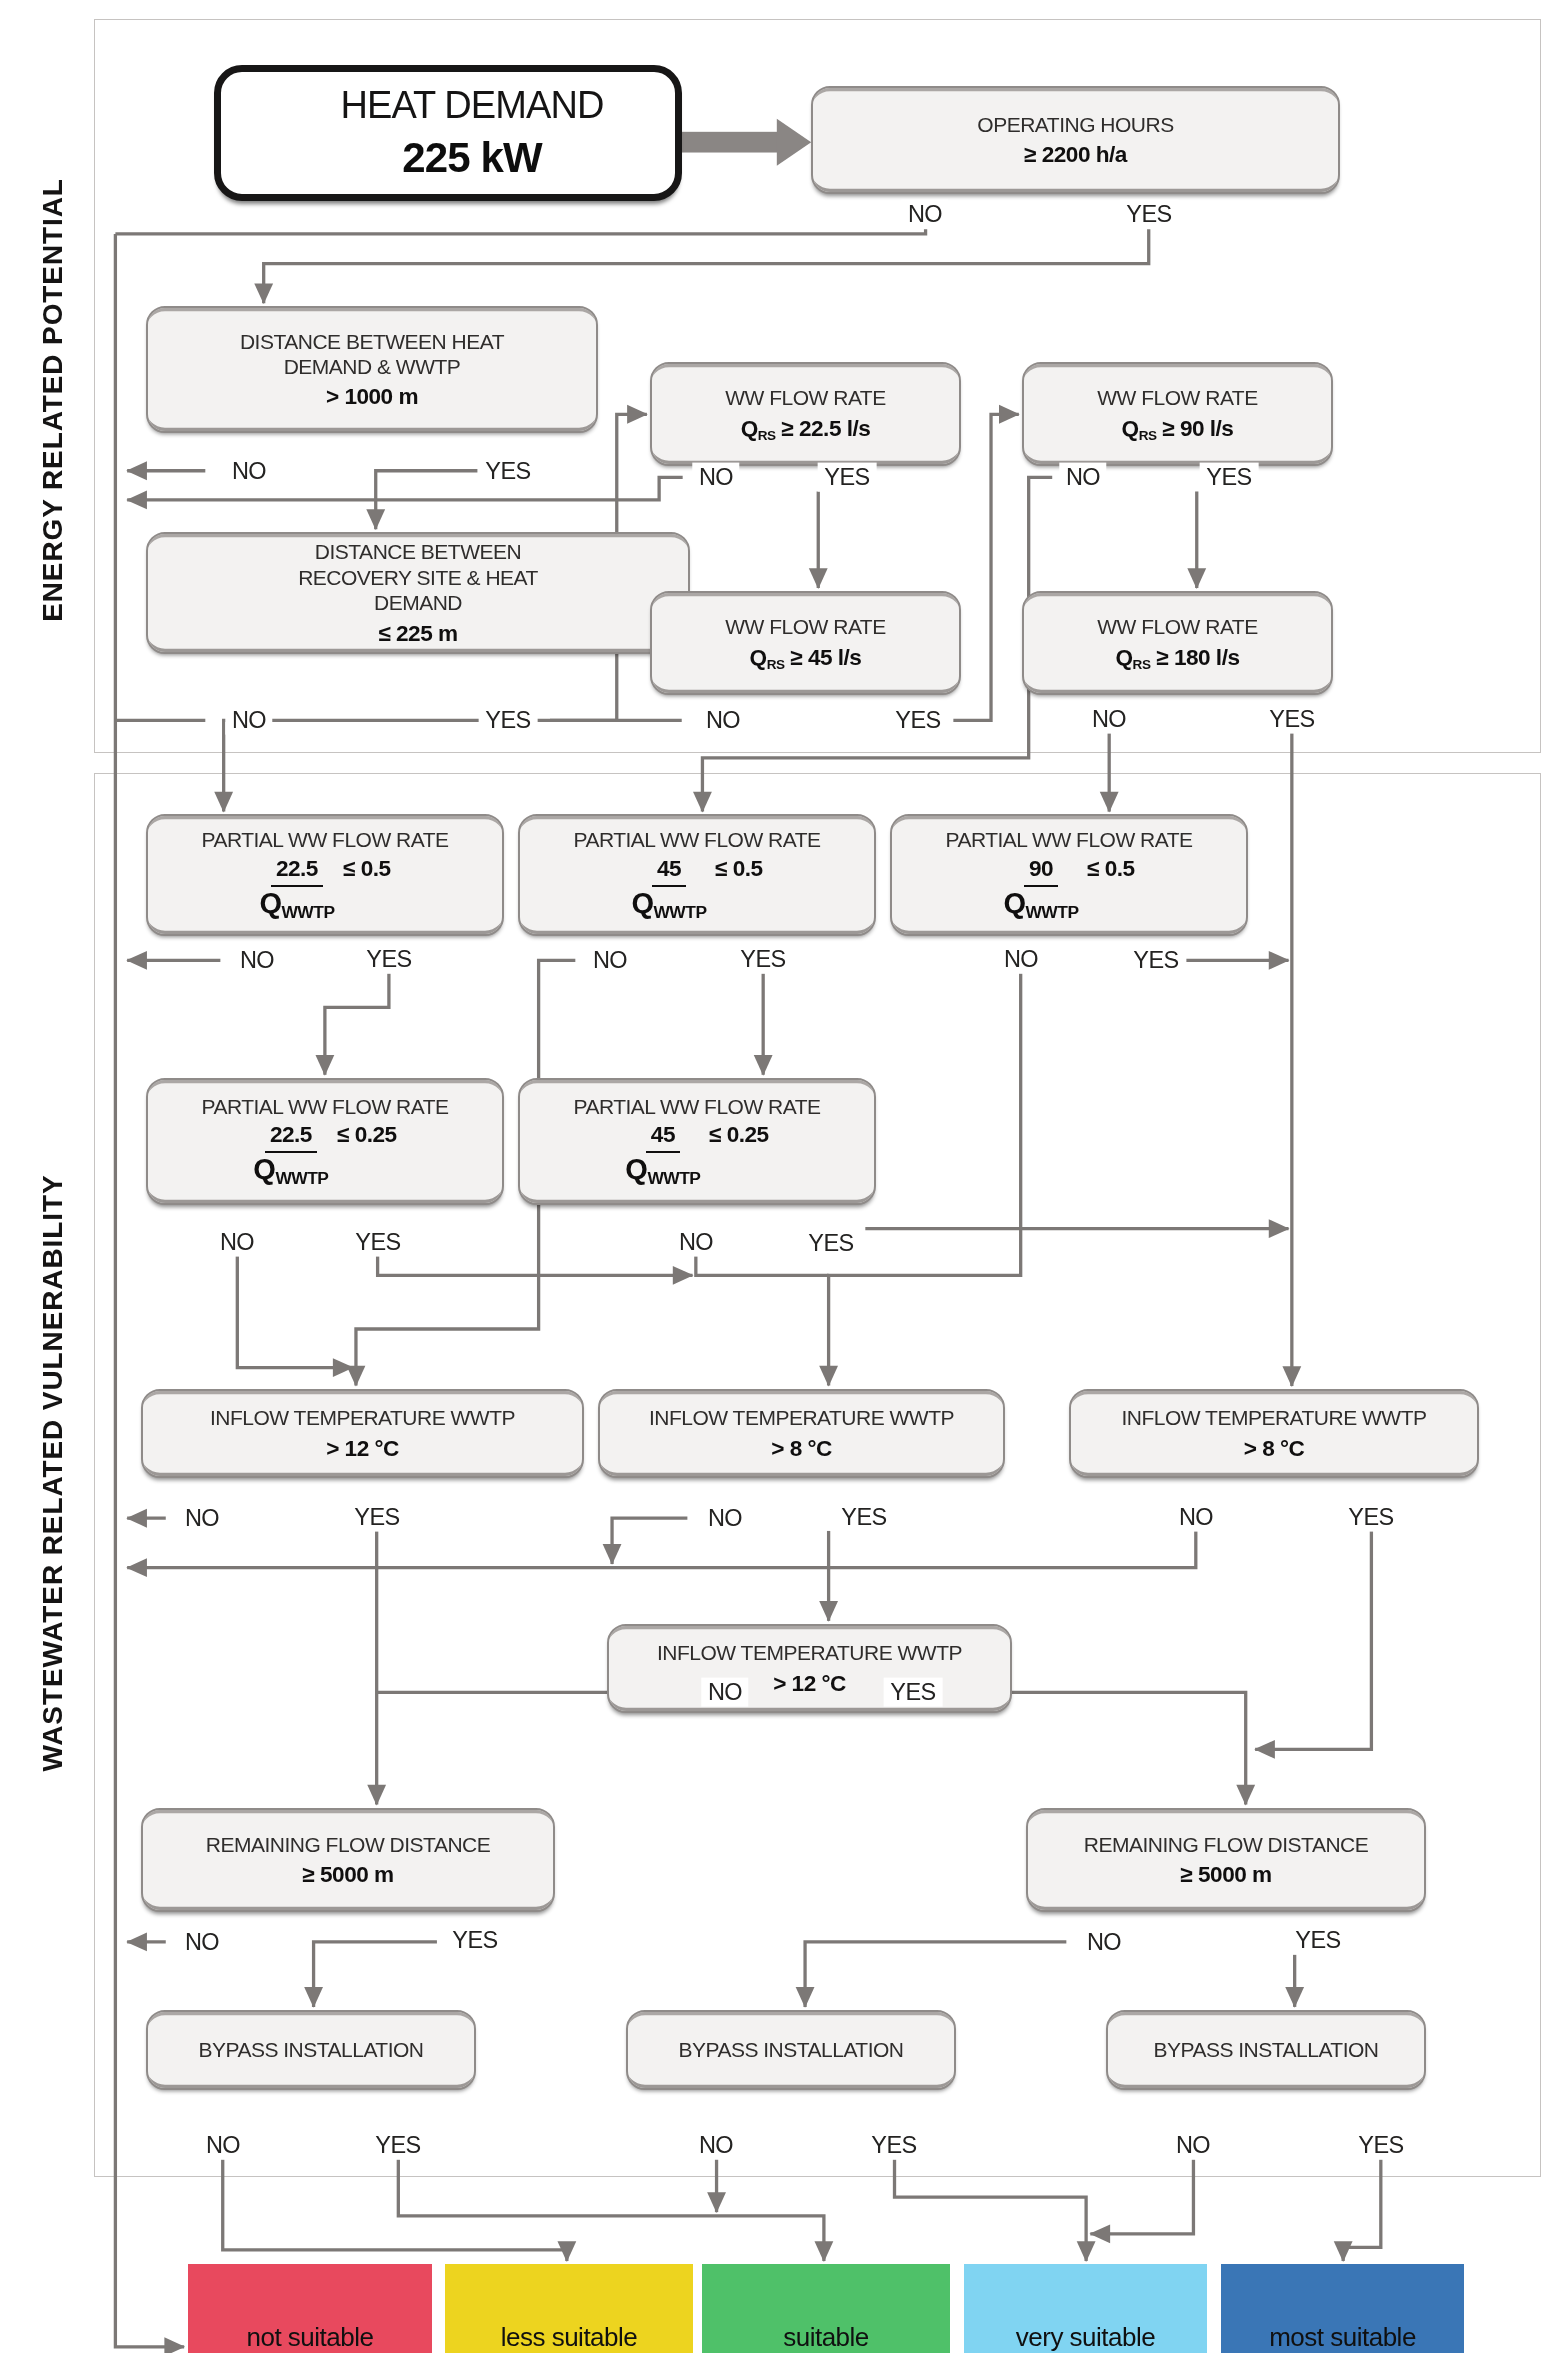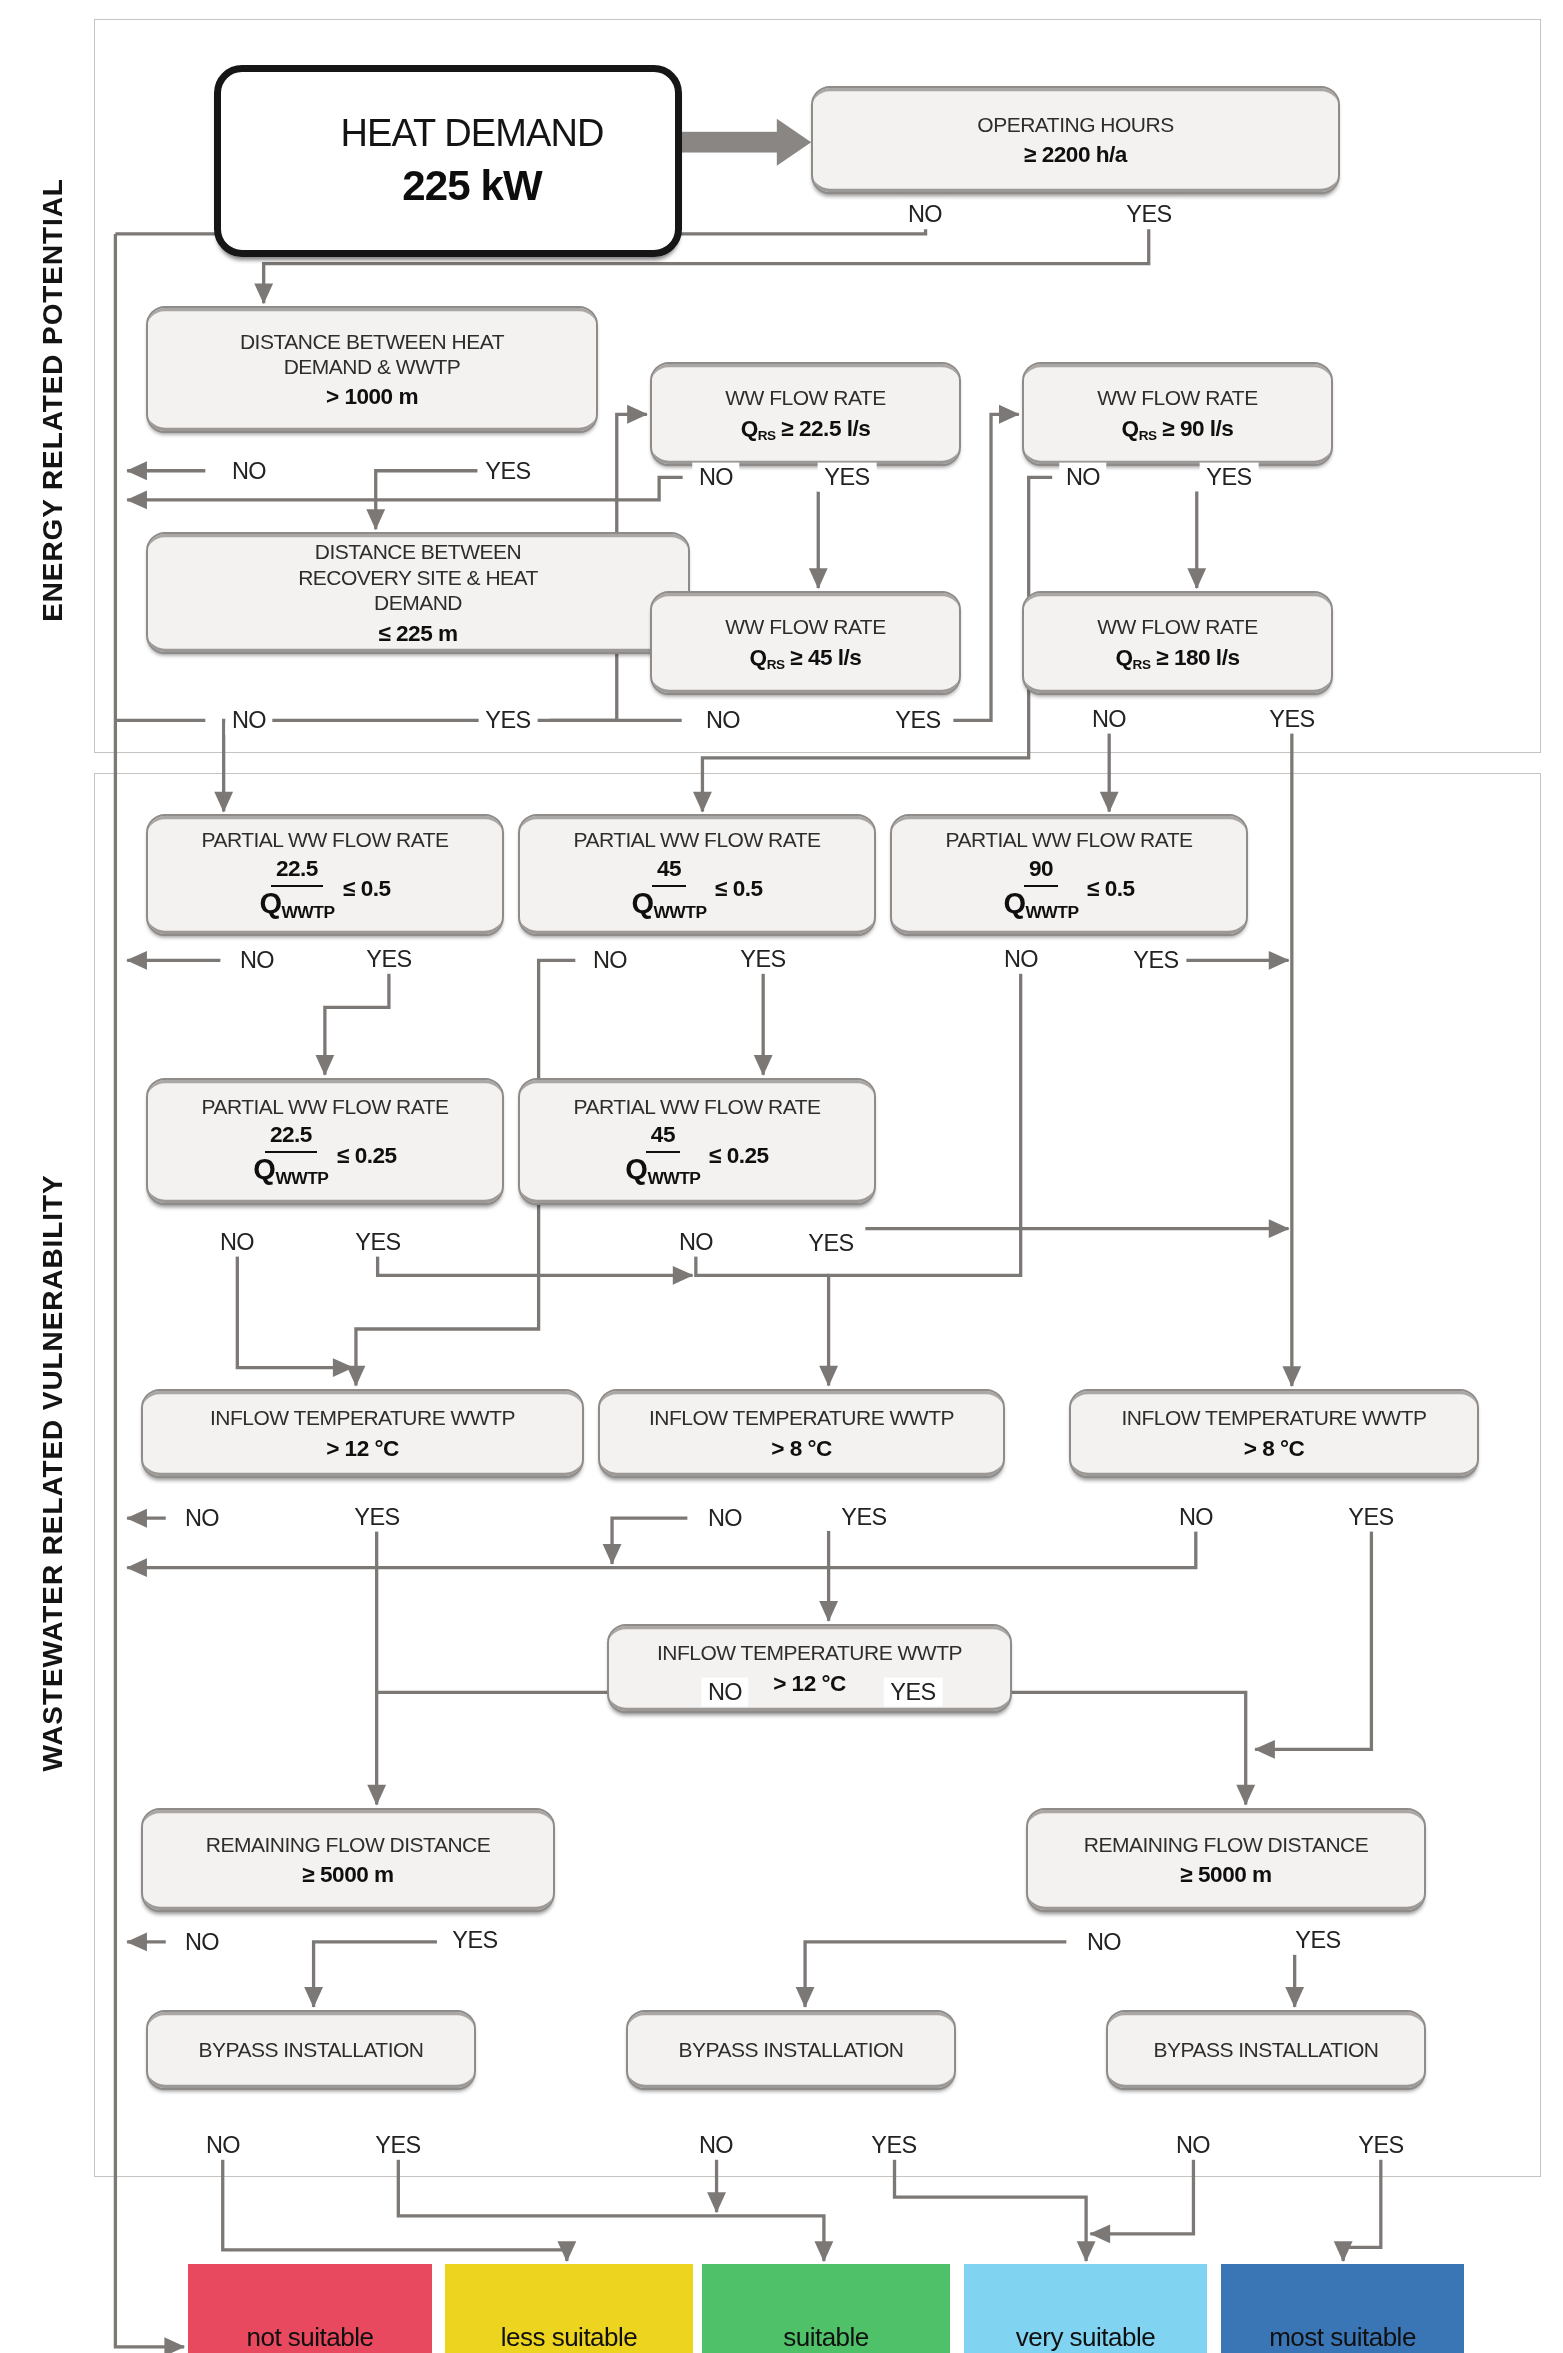--- a/index.html
+++ b/index.html
@@ -29,21 +29,21 @@
   .heat {
     position:absolute; z-index:3; box-sizing:border-box; background:#ffffff;
     border:7.5px solid #171616; border-radius:28px;
     display:flex; flex-direction:column; align-items:center; justify-content:center; text-align:center;
     box-shadow: 0 5.6px 4.7px -3.3px rgba(0,0,0,.5);
   }
   .ht1 { font-size:38px; color:#151414; letter-spacing:-0.9px; }
   .ht2 { font-size:42px; font-weight:bold; color:#0d0d0d; margin-top:6.6px; letter-spacing:-0.9px; }
 
   
-  .nv-frac { display:flex; align-items:center; justify-content:center; gap:8.5px; margin-top:3px; }
+  .nv-frac { display:flex; align-items:flex-start; justify-content:center; gap:8.5px; margin-top:3px; }
   .frac { display:inline-flex; flex-direction:column; align-items:center; font-weight:bold; color:#100f0f; }
   .frac .num { font-size:22.6px; padding:0 4.7px 2.8px 4.7px; border-bottom:2.8px solid #100f0f; letter-spacing:-0.5px; }
   .frac .den { font-size:29px; padding-top:0; letter-spacing:-0.5px; }
   .cmp { font-size:22.6px; font-weight:bold; color:#100f0f; letter-spacing:-0.5px; }
 
   
   .lbl {
     position:absolute; z-index:4; transform:translate(-50%,-50%);
     background:#ffffff; padding:0.9px 6.6px; font-size:23.5px; color:#242322; letter-spacing:-0.5px;
     white-space:nowrap;
@@ -123,21 +123,21 @@
       <path d="M1900,4587 V4667 H2307 V4803" marker-end="url(#arr)"></path>
       <path d="M2535,4587 V4745 H2316" marker-end="url(#arr)"></path>
       <path d="M2933,4587 V4774 H2853 V4803" marker-end="url(#arr)"></path>
     </g>
     <g>
       <rect x="1448" y="280" width="205" height="44" fill="#8a8684"></rect>
       <polygon points="1650,252 1650,352 1723,302" fill="#8a8684"></polygon>
     </g>
   </svg>
 
-  <div class="heat" style="left:214px;top:65px;width:468px;height:192px;padding-left:48px;">
+  <div class="heat" style="left:214px;top:65px;width:468px;height:136px;padding-left:48px;">
     <div class="ht1">HEAT DEMAND</div>
     <div class="ht2">225 kW</div>
   </div>
 
   <div class="node" style="left:811px;top:86px;width:529px;height:108px;">
     <div class="nt">OPERATING HOURS</div>
     <div class="nv">≥ 2200 h/a</div>
   </div>
 
   <div class="node" style="left:146px;top:306px;width:452px;height:127px;">

